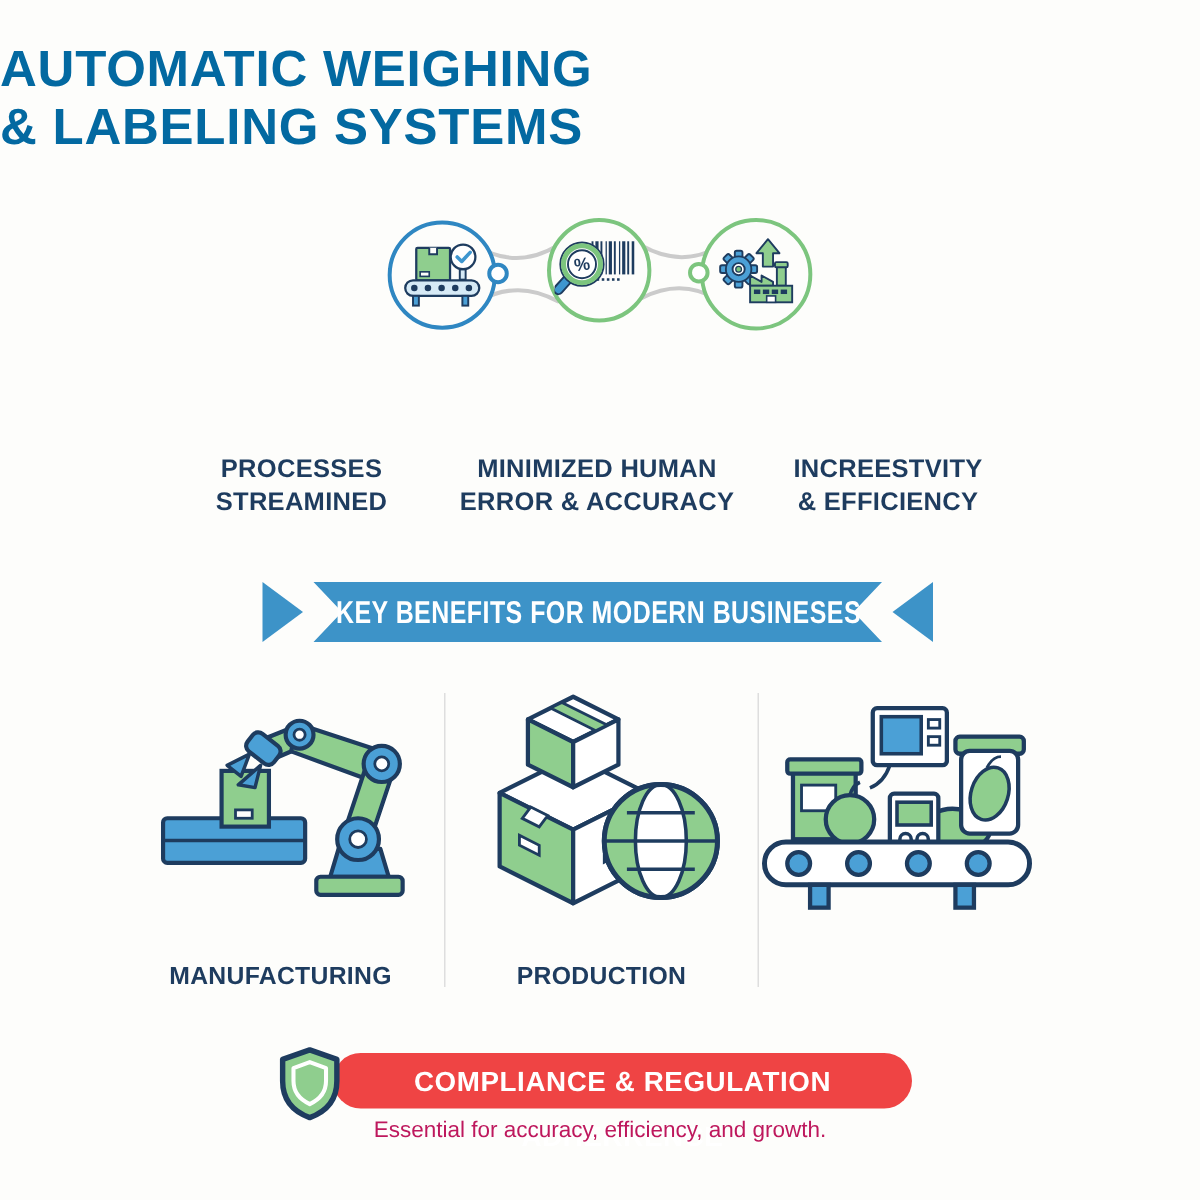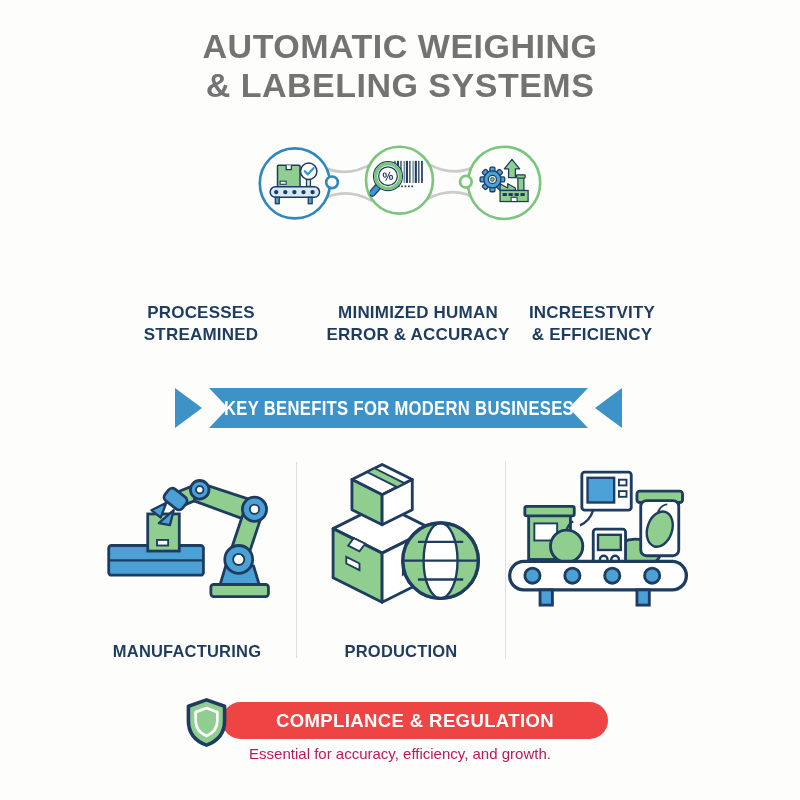--- a/index.html
+++ b/index.html
@@ -1,23 +1,23 @@
 <!DOCTYPE html>
 <html><head>
 <meta charset="utf-8">
 <style>
   html,body{margin:0;padding:0;background:#fff;}
   .canvas{position:relative;width:800px;height:800px;background:#fdfdfb;overflow:hidden;
           font-family:"Liberation Sans",sans-serif;}
-  .title{position:absolute;top:27px;left:0;width:100%;text-align:center;
-         color:#737373;font-weight:bold;font-size:34px;line-height:39px;letter-spacing:.5px;}
+  .title{position:absolute;top:27px;left:0;width:100%;
+         color:#0369a1;font-weight:bold;font-size:34px;line-height:39px;letter-spacing:.5px;}
   .band{position:absolute;left:0;top:143px;}
   .feature-label{position:absolute;top:302px;width:220px;text-align:center;color:#1e3c5f;
                  font-weight:bold;font-size:17px;line-height:22px;letter-spacing:.2px;}
-  .fl1{left:91px}.fl2{left:308px}.fl3{left:482px}
+  .fl1{left:91px}.fl2{left:288px}.fl3{left:482px}
   .ribbon{position:absolute;left:172px;top:385px;}
   .industry-icon{position:absolute;}
   .divider{position:absolute;top:462px;width:1px;height:196px;background:#dedede;}
   .dv1{left:296px}.dv2{left:505px}
   .industry-label{position:absolute;top:622px;width:220px;text-align:center;color:#1e3c5f;
                   font-weight:bold;font-size:16.5px;letter-spacing:.2px;margin-top:20px;}
   .il1{left:77px}.il2{left:291px}.il3{left:487px}
   .pill{position:absolute;left:222px;top:702px;width:386px;height:37px;background:#ef4444;
         border-radius:19px;color:#fff;font-weight:bold;font-size:18.5px;letter-spacing:.4px;
         text-align:center;line-height:37px;}

